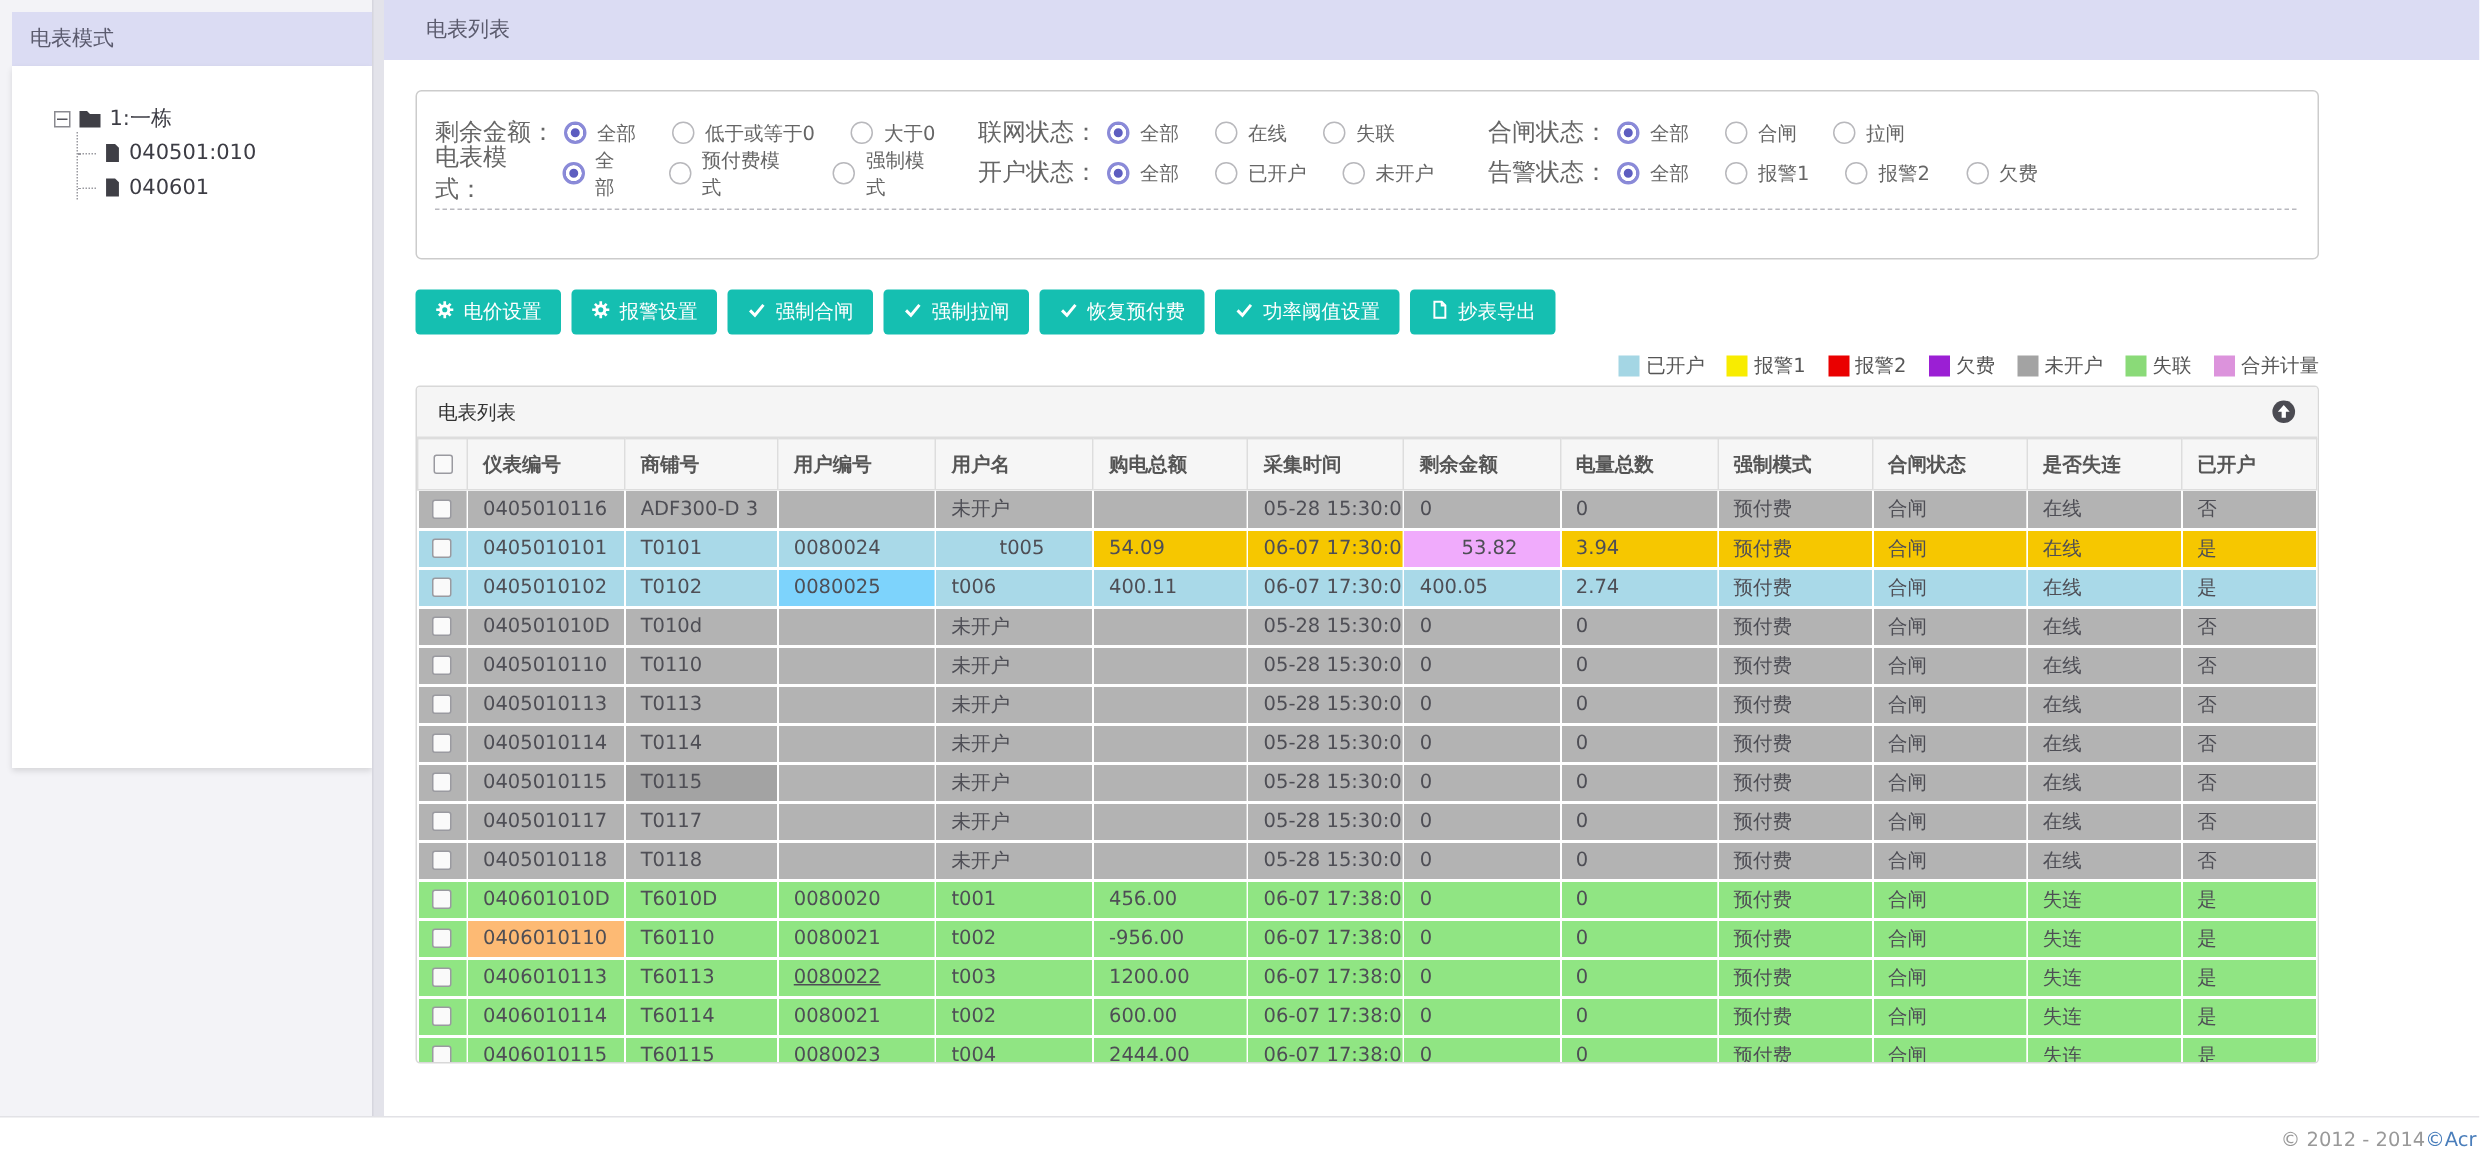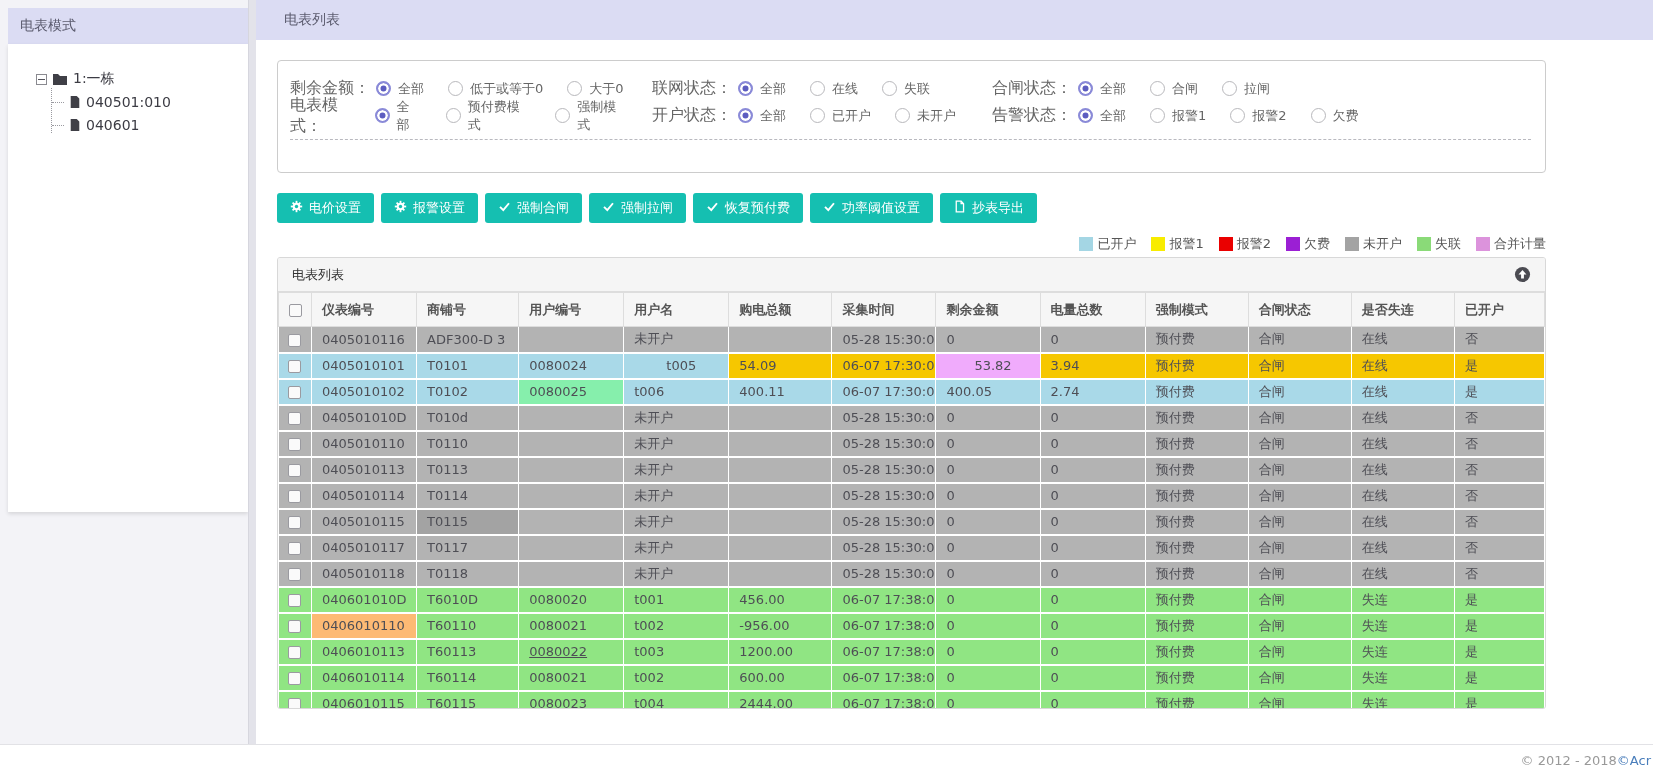--- a/index.html
+++ b/index.html
@@ -394,21 +394,21 @@
                   <td style="background: rgb(246, 199, 0);">3.94</td>
                   <td style="background: rgb(246, 199, 0);">预付费</td>
                   <td style="background: rgb(246, 199, 0);">合闸</td>
                   <td style="background: rgb(246, 199, 0);">在线</td>
                   <td style="background: rgb(246, 199, 0);">是</td>
                 </tr>
                 <tr>
                   <td class="cbcol" style="background: rgb(169, 217, 232);"><span class="cb"></span></td>
                   <td style="background: rgb(169, 217, 232);">0405010102</td>
                   <td style="background: rgb(169, 217, 232);">T0102</td>
-                  <td style="background: #86efac;">0080025</td>
+                  <td style="background: #7dd3fc;">0080025</td>
                   <td style="background: rgb(169, 217, 232);">t006</td>
                   <td style="background: rgb(169, 217, 232);">400.11</td>
                   <td style="background: rgb(169, 217, 232);">06-07 17:30:00</td>
                   <td style="background: rgb(169, 217, 232);">400.05</td>
                   <td style="background: rgb(169, 217, 232);">2.74</td>
                   <td style="background: rgb(169, 217, 232);">预付费</td>
                   <td style="background: rgb(169, 217, 232);">合闸</td>
                   <td style="background: rgb(169, 217, 232);">在线</td>
                   <td style="background: rgb(169, 217, 232);">是</td>
                 </tr>
@@ -594,16 +594,16 @@
                 </tr>
               </tbody>
           </table>
         </div>
 
       </div>
     </main>
   </div>
 
   <footer class="footer">
-    <span class="copy">© 2012 - 2018 </span>
+    <span class="copy">© 2012 - 2014 </span>
     <span class="brand">©Acr</span>
   </footer>
 </div>
 
 </body></html>

